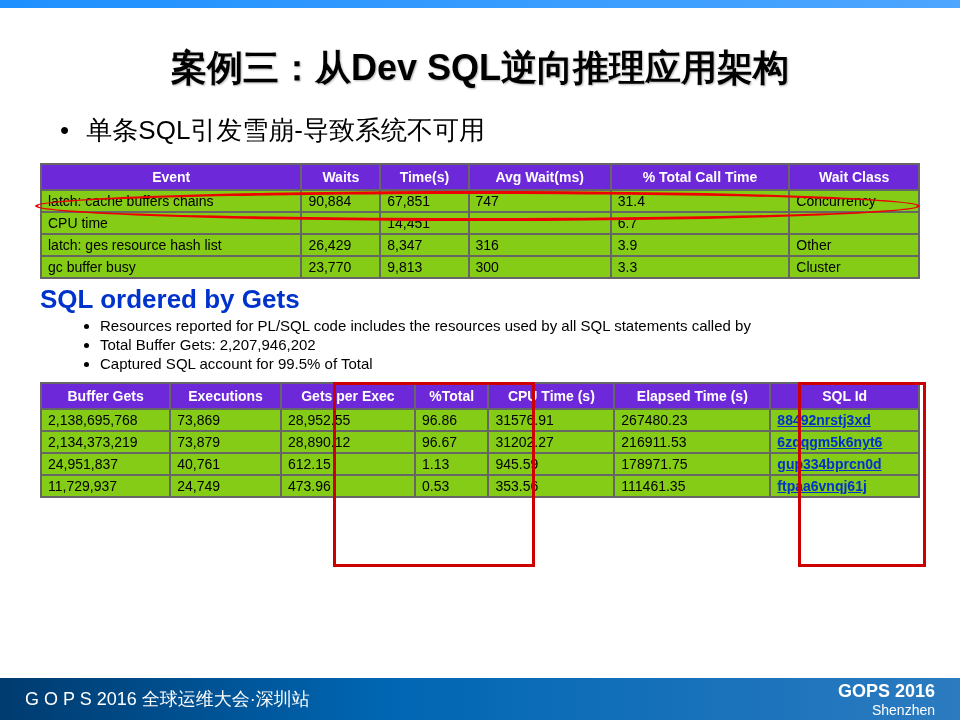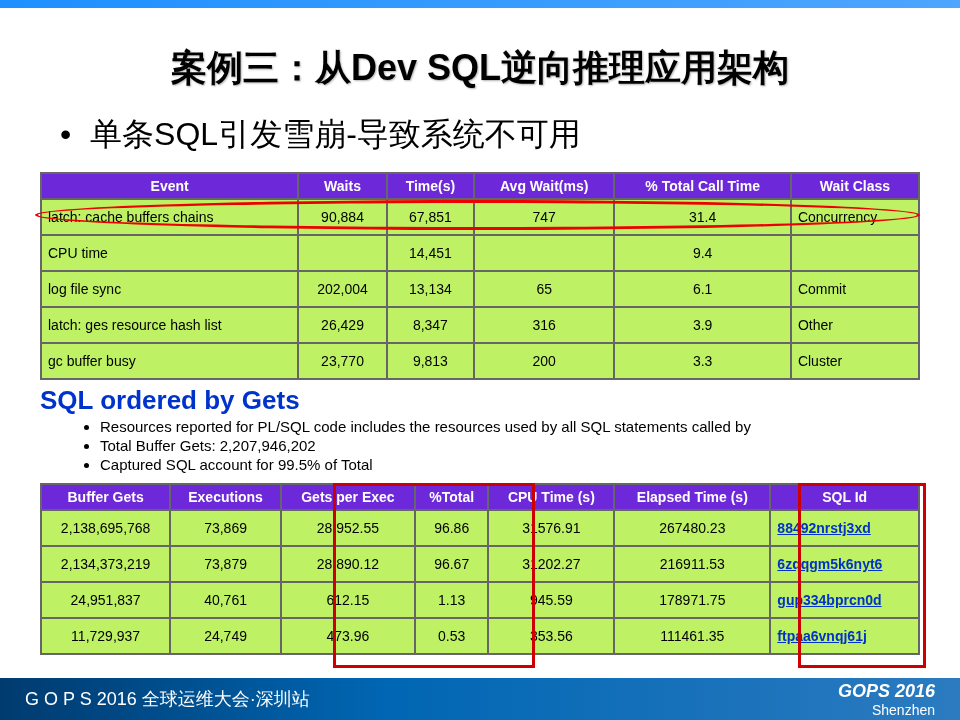--- a/index.html
+++ b/index.html
@@ -1,36 +1,36 @@
 <!DOCTYPE html>
 <html><head>
 <meta charset="utf-8">
 <style>
 *{box-sizing:border-box;margin:0;padding:0}
 body{width:960px;height:720px;font-family:Arial,"Microsoft YaHei",sans-serif;background:#fff;position:relative;overflow:hidden}
 .topbar{height:8px;background:linear-gradient(90deg,#1e90ff 0%,#4da6ff 100%)}
 .title{font-size:36px;font-weight:bold;text-align:center;margin:36px 0 20px;color:#000;text-shadow:1px 1px 2px rgba(0,0,0,0.3)}
-.bullet{font-size:32px;margin:0 12px 15px 60px;color:#000}
+.bullet{font-size:26px;margin:0 12px 15px 60px;color:#000}
 .bullet::before{content:"• ";margin-right:10px}
 .tbl-wrap{margin:0 40px;position:relative}
 table{border-collapse:collapse;width:100%;font-size:14px}
 th{background:#6d28d9;color:#fff;font-weight:bold;padding:4px 6px;border:2px solid #666;text-align:center}
-td{background:#bef264;border:2px solid #666;padding:9px 6px}
-td.num{text-align:center}
+td{background:#84cc16;border:2px solid #666;padding:2px 6px}
+td.num{text-align:left}
 .circle{position:absolute;border:3px solid #e00;border-radius:50%/50%;pointer-events:none}
 .circle1{left:-5px;top:28px;width:885px;height:30px}
 .section-title{color:#0033cc;font-size:26px;font-weight:bold;margin:5px 0 0 40px}
 .notes{margin:0 0 10px 100px;font-size:15px}
 .notes li{margin:2px 0;list-style:disc}
 .tbl2 td{font-size:14px}
 .link{color:#0033cc;text-decoration:underline;font-weight:bold}
 .redbox{position:absolute;border:3px solid #c00;pointer-events:none}
 .footer{position:absolute;bottom:0;left:0;right:0;height:42px;background:linear-gradient(90deg,#003b6f 0%,#0066b3 40%,#2c7bc0 100%);color:#fff;display:flex;align-items:center;justify-content:space-between;padding:12px 25px;font-size:18px}
 .footer .right{text-align:right;font-size:14px}
-.footer .brand{font-size:18px;font-style:italic;font-weight:bold}
+.footer .brand{font-size:18px;font-weight:bold}
 </style>
 </head>
 <body>
 
 <div class="topbar"></div>
 <h1 class="title">案例三：从Dev SQL逆向推理应用架构</h1>
 <div class="bullet">单条SQL引发雪崩-导致系统不可用</div>
 
 <div class="tbl-wrap">
   <div class="circle circle1"></div>
@@ -52,44 +52,36 @@
           <td class="num">67,851</td>
           <td class="num">747</td>
           <td class="num">31.4</td>
           <td>Concurrency</td>
         </tr>
         <tr>
           <td>CPU time</td>
           <td class="num"></td>
           <td class="num">14,451</td>
           <td class="num"></td>
-          <td class="num">9.4</td>
+          <td class="num">6.7</td>
           <td></td>
-        </tr>
-        <tr>
-          <td>log file sync</td>
-          <td class="num">202,004</td>
-          <td class="num">13,134</td>
-          <td class="num">65</td>
-          <td class="num">6.1</td>
-          <td>Commit</td>
         </tr>
         <tr>
           <td>latch: ges resource hash list</td>
           <td class="num">26,429</td>
           <td class="num">8,347</td>
           <td class="num">316</td>
           <td class="num">3.9</td>
           <td>Other</td>
         </tr>
         <tr>
           <td>gc buffer busy</td>
           <td class="num">23,770</td>
           <td class="num">9,813</td>
-          <td class="num">200</td>
+          <td class="num">300</td>
           <td class="num">3.3</td>
           <td>Cluster</td>
         </tr>
       </tbody>
   </table>
 </div>
 
 <div class="section-title">SQL ordered by Gets</div>
 <ul class="notes" id="notes">
     <li>Resources reported for PL/SQL code includes the resources used by all SQL statements called by</li>

